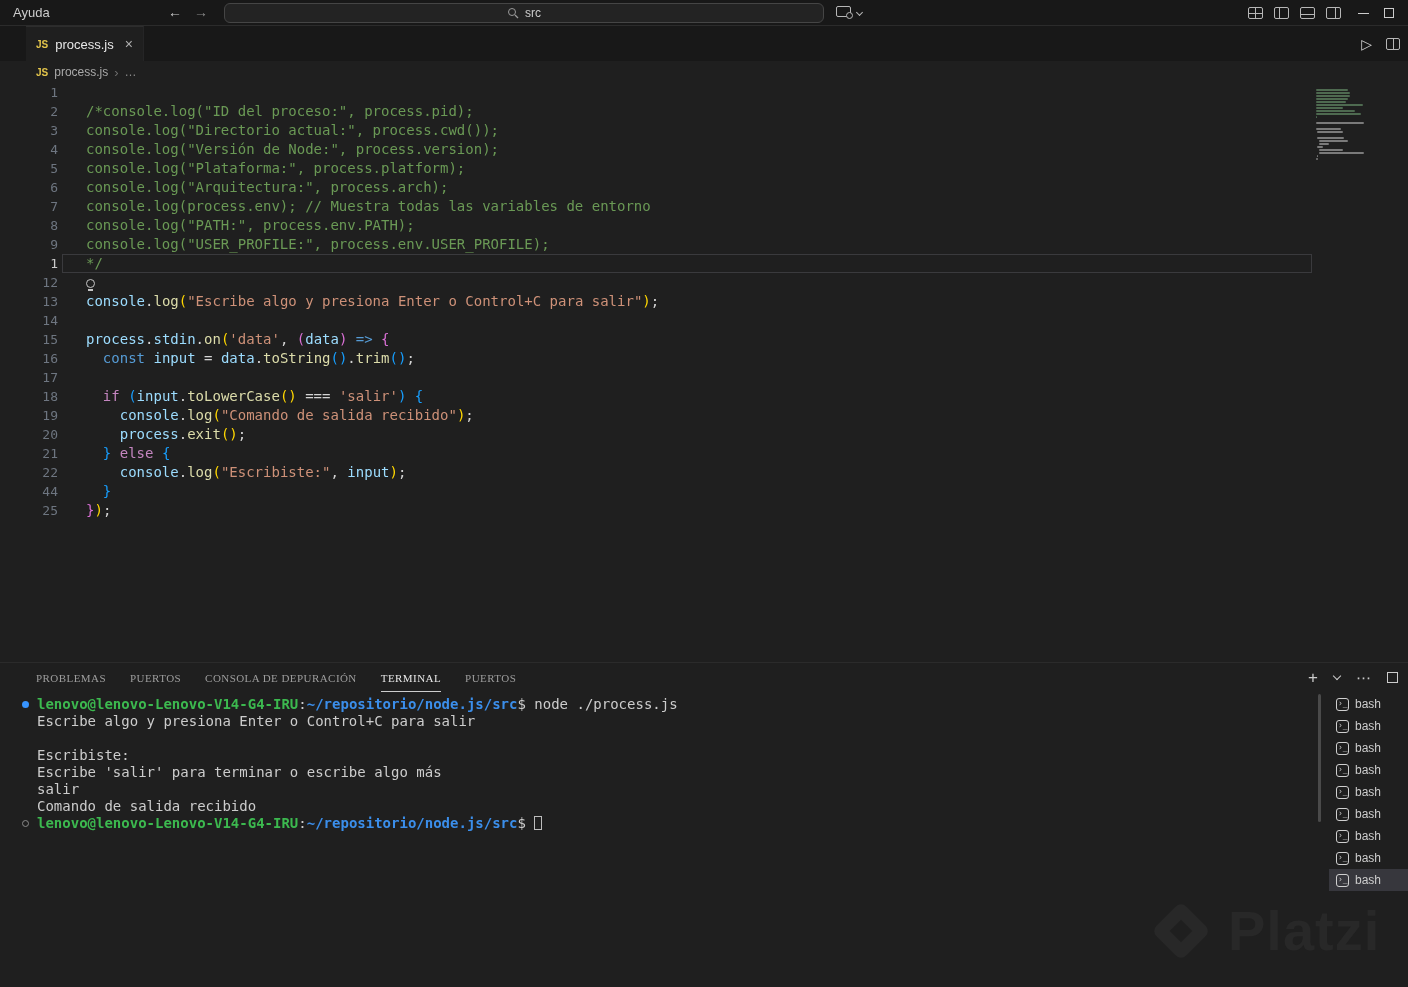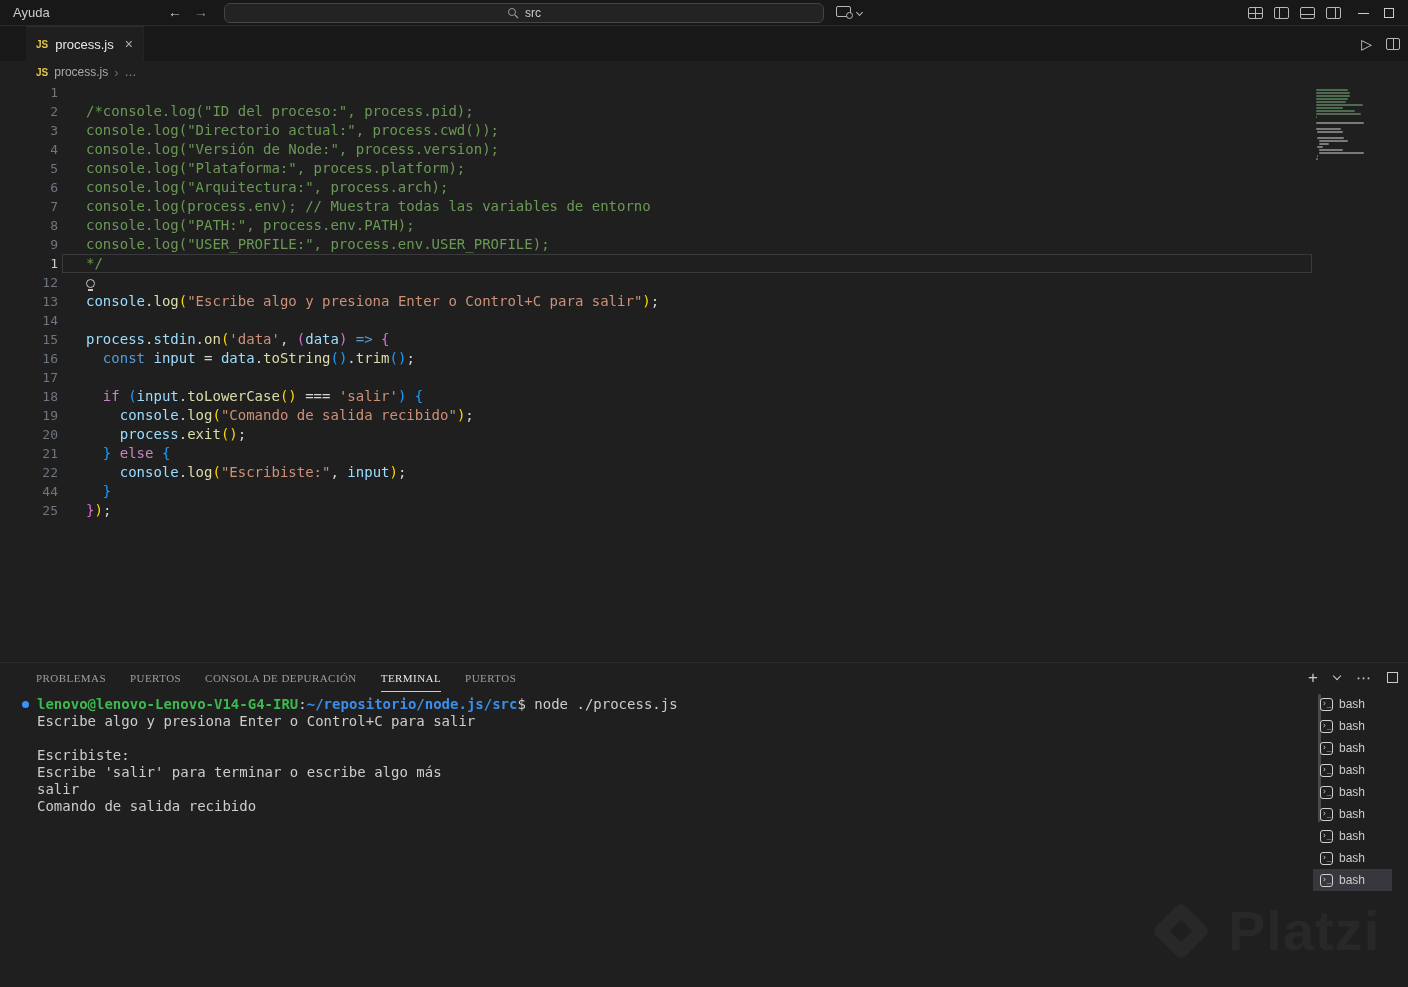--- a/index.html
+++ b/index.html
@@ -81,21 +81,21 @@
   .t-line { position:relative; min-height:17px; line-height:17px; white-space:pre; }
   .t-user { color:#3cb94f; font-weight:bold; }
   .t-path { color:#3b8eea; font-weight:bold; }
   .t-pl { color:#cccccc; }
   .t-deco-dot { position:absolute; left:-15px; top:5px; width:7px; height:7px; border-radius:50%; background:#3794ff; }
   .t-deco-circle { position:absolute; left:-15px; top:5px; width:7px; height:7px; border-radius:50%; border:1px solid #8a8a8a; }
   .t-cursor { display:inline-block; width:8px; height:14px; border:1px solid #bdbdbd; vertical-align:-2px; }
   .t-scrollbar { position:absolute; right:87px; top:31px; width:3px; height:128px; background:#4a4a4a; border-radius:2px; cursor:pointer; }
 
   
-  .sess-list { position:absolute; right:16px; top:30px; width:79px; }
+  .sess-list { position:absolute; right:0; top:30px; width:79px; }
   .sess { height:22px; display:flex; align-items:center; gap:6px; padding-left:7px; font-size:12px; color:#cccccc; cursor:pointer; }
   .sess.active { background:#37373d; }
   .sess-icon { flex:none; width:13px; height:13px; border:1px solid #cfcfcf; border-radius:3px; position:relative; }
   .sess-icon::before { content:'›_'; position:absolute; left:1px; top:-1px; font-size:8px; line-height:12px; color:#cfcfcf; font-family:"DejaVu Sans Mono", monospace; }
 
   
   .watermark { position:absolute; left:1152px; top:898px; display:flex; align-items:center; gap:18px; pointer-events:none; }
   .wm-diamond { width:42px; height:42px; border:13px solid #282828; border-radius:7px; transform:rotate(45deg); margin:8px; }
   .wm-text { font-size:56px; font-weight:bold; color:#282828; letter-spacing:1px; }
 </style>
@@ -218,20 +218,21 @@
       <span class="pa-max"></span>
     </div>
     <div class="terminal">
         <div class="t-line"><span class="t-deco-dot"></span><span class="t-user">lenovo@lenovo-Lenovo-V14-G4-IRU</span><span class="t-pl">:</span><span class="t-path">~/repositorio/node.js/src</span><span class="t-pl">$ node ./process.js</span></div>
         <div class="t-line"><span class="t-pl">Escribe algo y presiona Enter o Control+C para salir</span></div>
         <div class="t-line"></div>
         <div class="t-line"><span class="t-pl">Escribiste:</span></div>
         <div class="t-line"><span class="t-pl">Escribe 'salir' para terminar o escribe algo más</span></div>
         <div class="t-line"><span class="t-pl">salir</span></div>
         <div class="t-line"><span class="t-pl">Comando de salida recibido</span></div>
+        <div class="t-line"><span class="t-deco-circle"></span><span class="t-user">lenovo@lenovo-Lenovo-V14-G4-IRU</span><span class="t-pl">:</span><span class="t-path">~/repositorio/node.js/src</span><span class="t-pl">$ </span><span class="t-cursor"></span></div>
       </div>
     <div class="t-scrollbar"></div>
     <div class="sess-list">
         <div class="sess">
           <span class="sess-icon"></span>
           <span>bash</span>
         </div>
         <div class="sess">
           <span class="sess-icon"></span>
           <span>bash</span>

